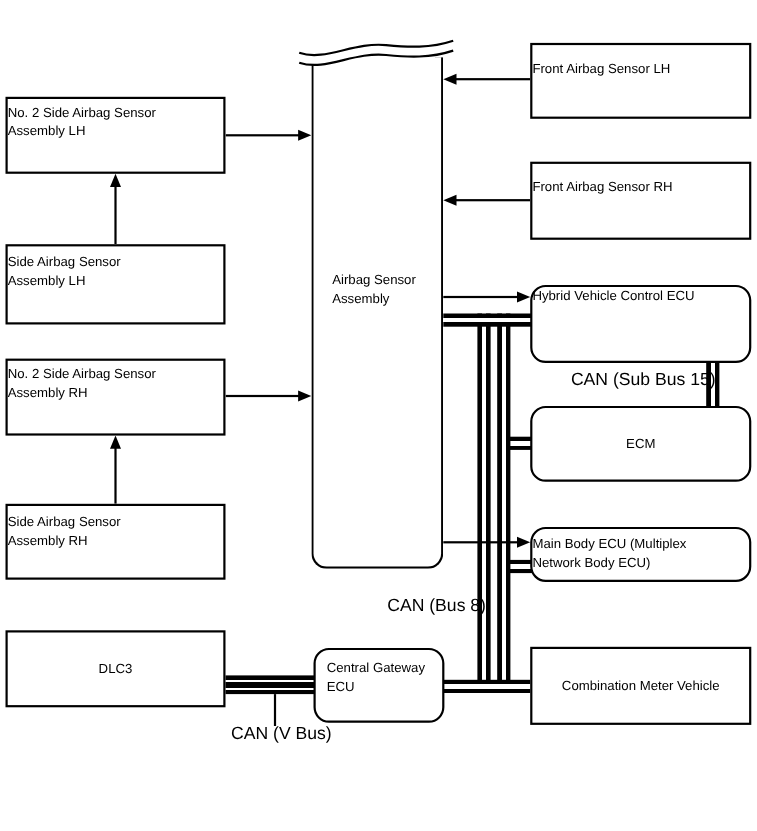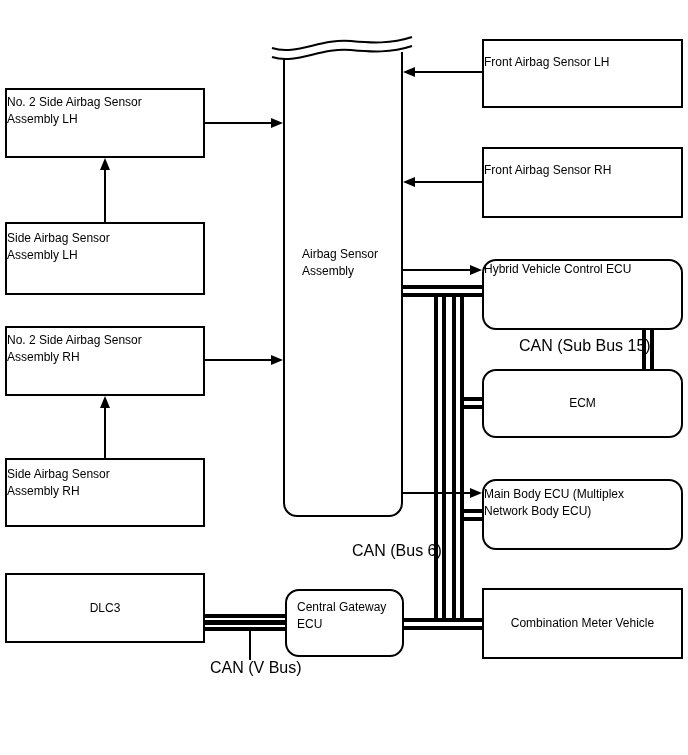--- a/index.html
+++ b/index.html
@@ -127,26 +127,26 @@
   </div>
 
   <div class="node rounded a-tc" style="left:482px; top:259px; width:201px; height:71px; ">
     <span class="label">Hybrid Vehicle Control ECU</span>
   </div>
 
   <div class="node rounded a-cc" style="left:482px; top:369px; width:201px; height:69px;">
     <span class="label">ECM</span>
   </div>
 
-  <div class="node rounded a-tc" style="left:482px; top:479px; width:201px; height:71px; padding-top:5px;">
+  <div class="node rounded a-tc" style="left:482px; top:479px; width:201px; height:50px; padding-top:5px;">
     <span class="label">Main Body ECU (Multiplex
 Network Body ECU)</span>
   </div>
 
   <div class="node a-cc" style="left:482px; top:588px; width:201px; height:71px;">
     <span class="label">Combination Meter Vehicle</span>
   </div>
 
   <div class="buslabel" style="left:519px; top:339px;">CAN (Sub Bus 15)</div>
-  <div class="buslabel" style="left:352px; top:544px;">CAN (Bus 6)</div>
+  <div class="buslabel" style="left:352px; top:544px;">CAN (Bus 8)</div>
   <div class="buslabel" style="left:210px; top:661px;">CAN (V Bus)</div>
 
 </div>
 
 </body></html>

